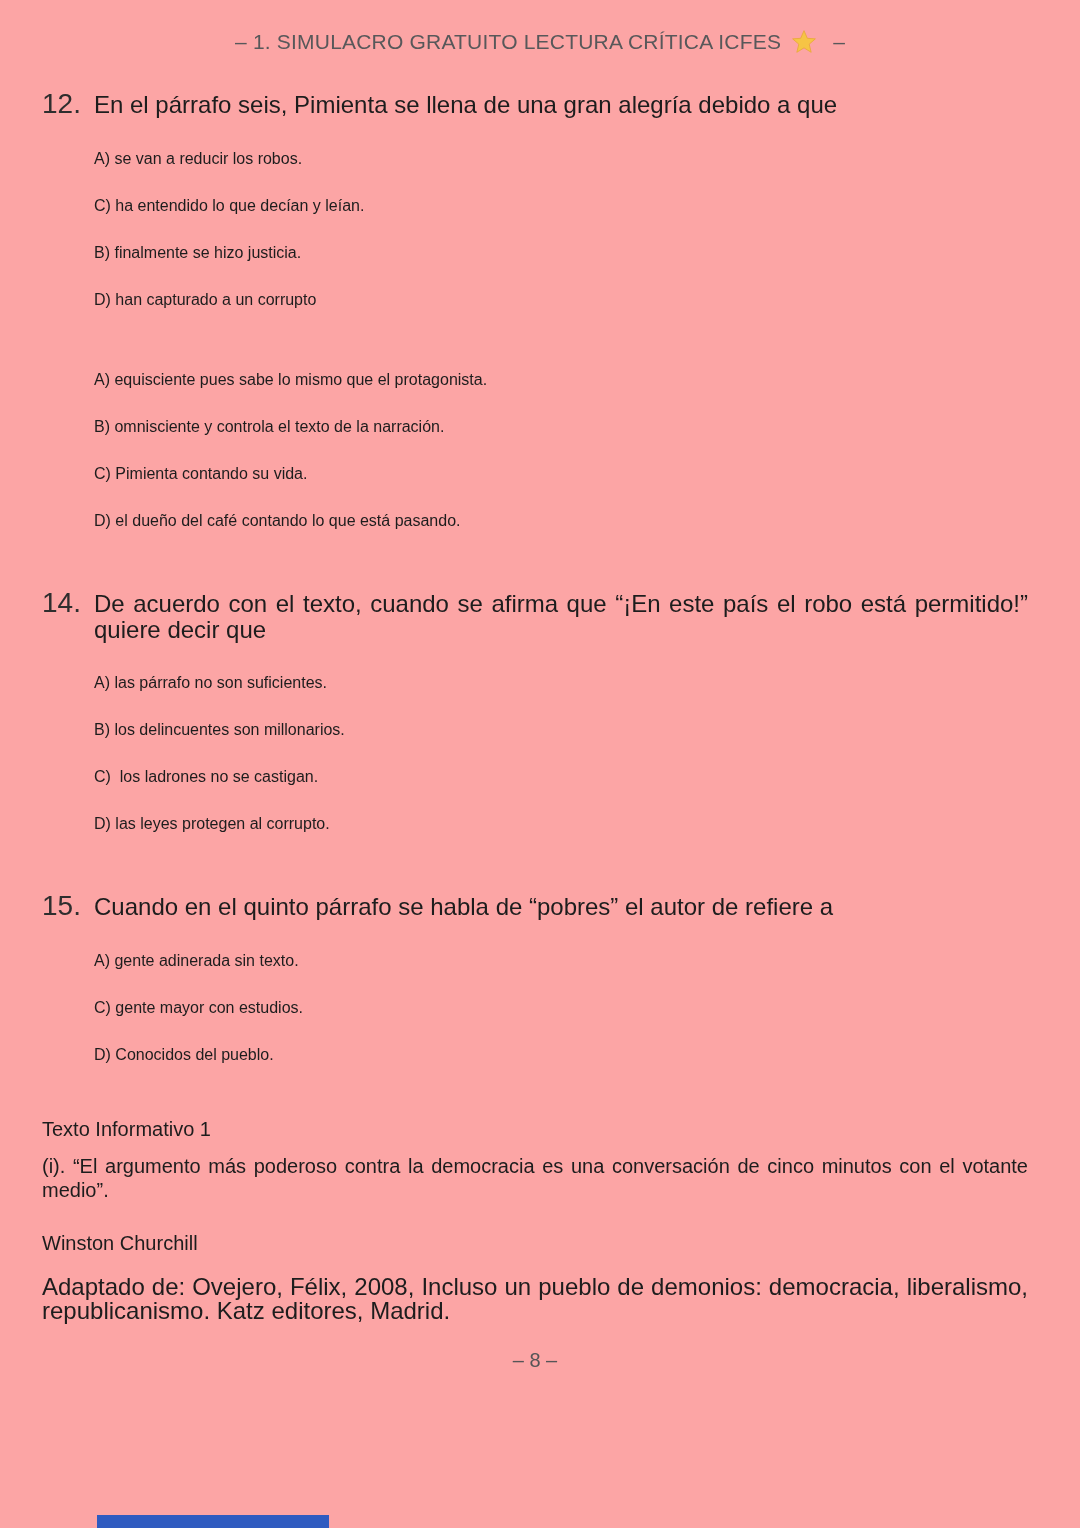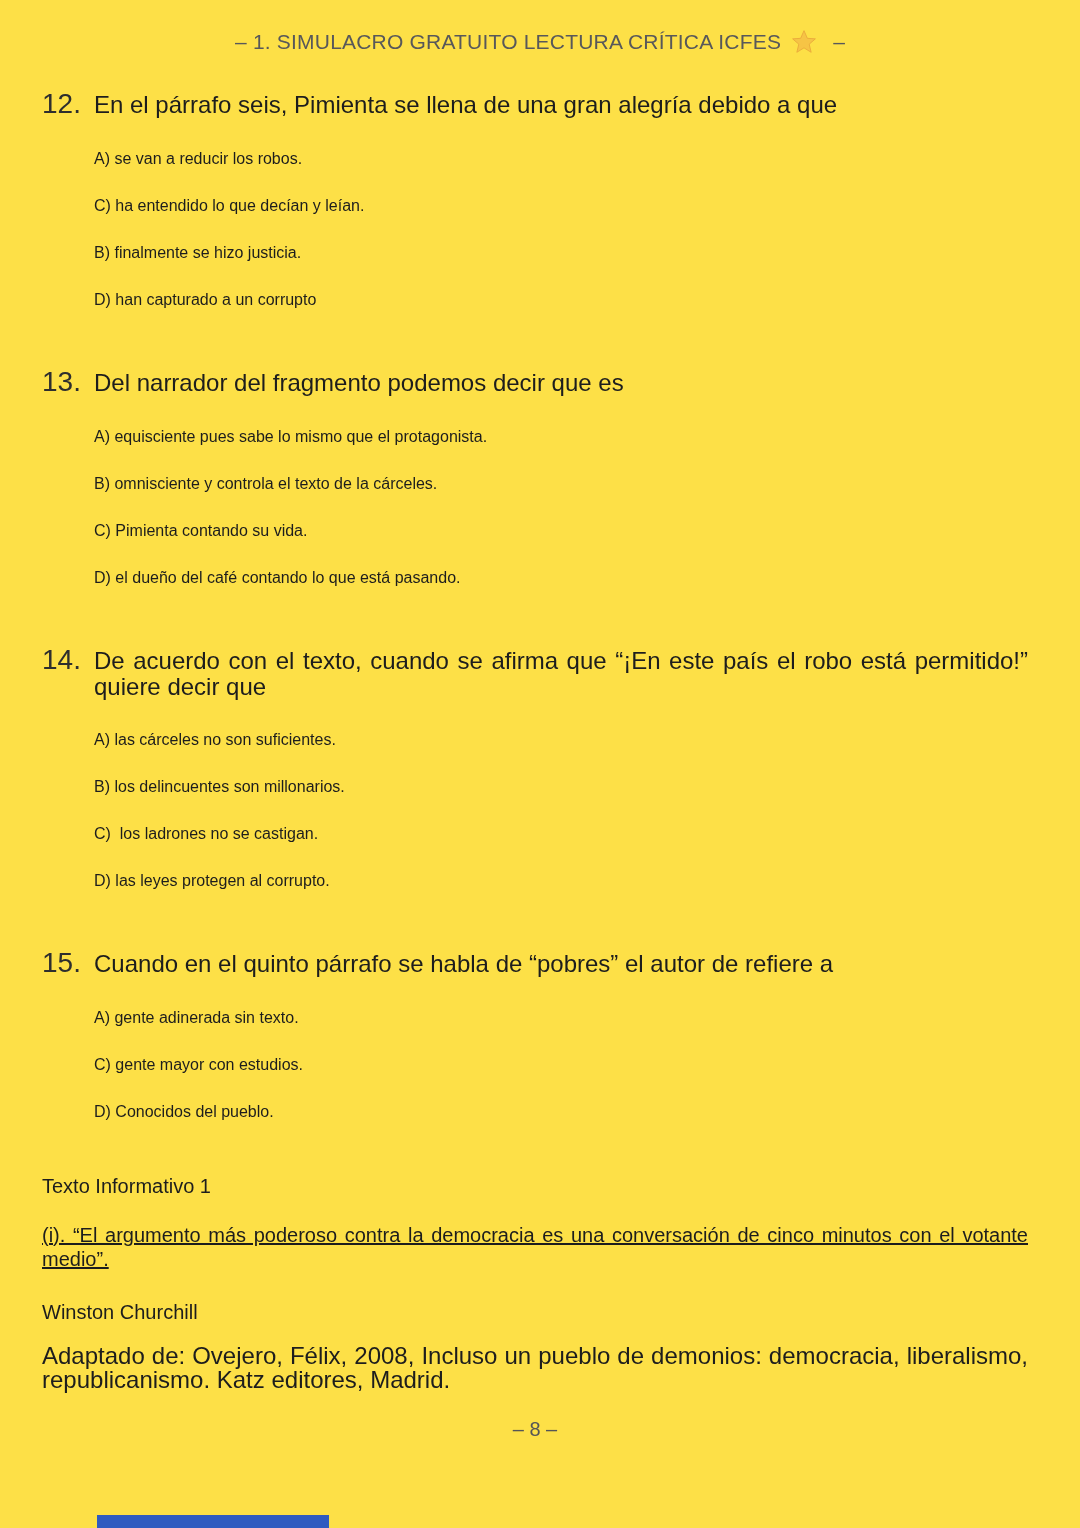--- a/index.html
+++ b/index.html
@@ -1,20 +1,20 @@
 <!DOCTYPE html>
 <html lang="es"><head>
 <meta charset="utf-8">
 <style>
   html, body { margin: 0; padding: 0; background: #ffffff; }
   .page {
     position: relative;
     width: 1080px;
     height: 1528px;
-    background: #fde047;
+    background: #fca5a5;
     font-family: "Liberation Sans", sans-serif;
     color: #1d1d1d;
     overflow: hidden;
     box-sizing: border-box;
   }
   .header {
     padding-top: 29px;
     display: flex;
     justify-content: center;
     align-items: center;
@@ -51,25 +51,24 @@
   .option {
     font-size: 16px;
     line-height: 26px;
     margin-bottom: 21px;
     color: #1d1d1d;
     white-space: pre-wrap;
   }
   .option:last-child { margin-bottom: 0; }
   .info-label { margin-top: 48px; font-size: 20px; line-height: 26px; }
   .info-quote {
-    margin-top: 24px;
+    margin-top: 12px;
     font-size: 20px;
     line-height: 24px;
     text-align: justify;
-    text-decoration: underline;
   }
   .info-attribution {
     margin-top: 29px;
     font-size: 20px;
     line-height: 24px;
     text-align: left;
   }
   .info-source {
     margin-top: 20px;
     font-size: 24px;
@@ -113,39 +112,35 @@
       </div>
       <div class="options">
         <div class="option">A) se van a reducir los robos.</div>
         <div class="option">C) ha entendido lo que decían y leían.</div>
         <div class="option">B) finalmente se hizo justicia.</div>
         <div class="option">D) han capturado a un corrupto</div>
       </div>
     </div>
 
     <div class="question">
-      <div class="q-head">
-        <span class="q-num">13.</span>
-        <span class="q-stem">Del narrador del fragmento podemos decir que es</span>
-      </div>
       <div class="options">
         <div class="option">A) equisciente pues sabe lo mismo que el protagonista.</div>
-        <div class="option">B) omnisciente y controla el texto de la cárceles.</div>
+        <div class="option">B) omnisciente y controla el texto de la narración.</div>
         <div class="option">C) Pimienta contando su vida.</div>
         <div class="option">D) el dueño del café contando lo que está pasando.</div>
       </div>
     </div>
 
     <div class="question">
       <div class="q-head">
         <span class="q-num">14.</span>
         <span class="q-stem justify">De acuerdo con el texto, cuando se afirma que “¡En este país el robo está permitido!” quiere decir que</span>
       </div>
       <div class="options">
-        <div class="option">A) las cárceles no son suficientes.</div>
+        <div class="option">A) las párrafo no son suficientes.</div>
         <div class="option">B) los delincuentes son millonarios.</div>
         <div class="option">C)  los ladrones no se castigan.</div>
         <div class="option">D) las leyes protegen al corrupto.</div>
       </div>
     </div>
 
     <div class="question">
       <div class="q-head">
         <span class="q-num">15.</span>
         <span class="q-stem">Cuando en el quinto párrafo se habla de “pobres” el autor de refiere a</span>

